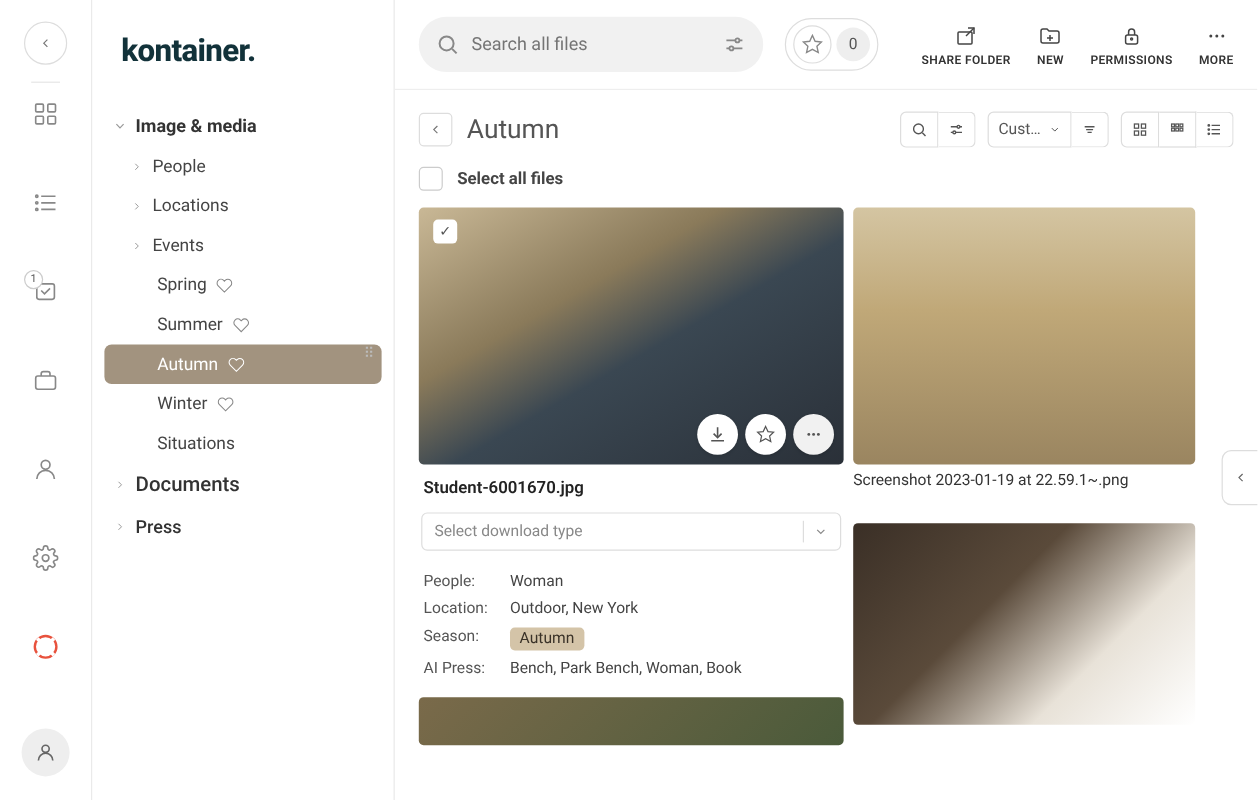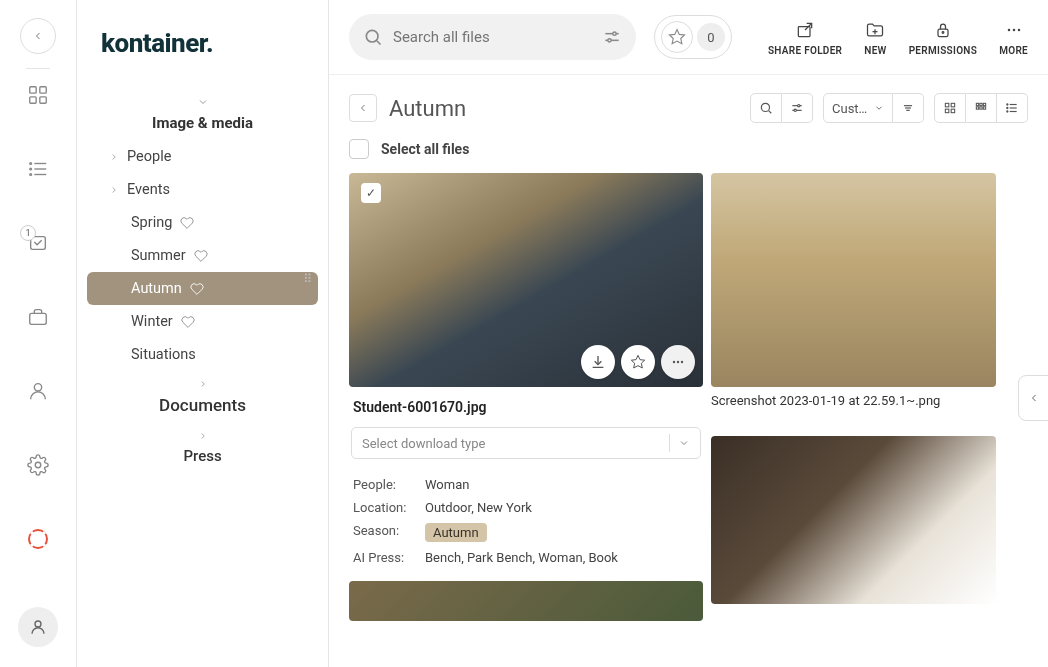--- a/index.html
+++ b/index.html
@@ -12,21 +12,21 @@
 .rail-icon { width: 24px; height: 24px; color: #888; display: flex; align-items: center; justify-content: center; cursor: pointer; position: relative; }
 .rail-spacer { flex: 1; }
 .rail-item { margin-bottom: 50px; }
 .badge { position: absolute; top: -6px; left: -6px; background: #fff; border: 1px solid #ccc; border-radius: 50%; width: 16px; height: 16px; font-size: 9px; display: flex; align-items: center; justify-content: center; color: #555; }
 .rail-help { color: #e8523d; }
 .rail-avatar { width: 40px; height: 40px; background: #eee; border-radius: 50%; display: flex; align-items: center; justify-content: center; color: #666; margin-bottom: 20px; cursor: pointer; }
 
 
 .sidebar { width: 252px; border-right: 1px solid #e5e5e5; padding: 20px 10px 20px 10px; background: #fff; }
 .logo { font-size: 26px; font-weight: 800; color: #12323a; padding: 8px 14px 30px 14px; letter-spacing: -0.5px; }
-.tree-root { padding: 8px 6px; font-weight: 700; color: #333; font-size: 15px; display: flex; align-items: center; gap: 6px; cursor: pointer; flex-direction: column; }
+.tree-root { padding: 8px 6px; font-weight: 700; color: #333; font-size: 15px; display: flex; align-items: center; gap: 6px; cursor: pointer; }
 .tree-item { padding: 8px 6px 8px 20px; color: #444; font-size: 14.5px; display: flex; align-items: center; gap: 6px; cursor: pointer; border-radius: 6px; }
 .tree-sub { padding: 8px 6px 8px 44px; color: #444; font-size: 14.5px; display: flex; align-items: center; gap: 6px; cursor: pointer; border-radius: 6px; }
 .tree-sub.active { background: #a2937f; color: #fff; }
 .tree-sub.active .heart { color: #fff; }
 .heart { color: #888; margin-left: 2px; }
 .chev { color: #999; width: 14px; display: inline-flex; justify-content: center; }
 .tree-item.bold, .tree-sub-parent { font-weight: 600; }
 .drag-handle { position: absolute; right: 6px; color: #bbb; font-size: 12px; }
 .tree-row-wrap { position: relative; }
 
@@ -169,20 +169,28 @@
     </span>
     <span>Image &amp; media</span>
   </div>
   <div class="tree-item">
     <span class="chev">
         <svg width="10" height="10" viewBox="0 0 24 24" fill="none" stroke="currentColor" stroke-width="2">
           <polyline points="9 18 15 12 9 6"></polyline>
         </svg>
       </span>
     <span>People</span>
+  </div>
+  <div class="tree-item">
+    <span class="chev">
+        <svg width="10" height="10" viewBox="0 0 24 24" fill="none" stroke="currentColor" stroke-width="2">
+          <polyline points="9 18 15 12 9 6"></polyline>
+        </svg>
+      </span>
+    <span>Locations</span>
   </div>
   <div class="tree-item">
     <span class="chev">
         <svg width="10" height="10" viewBox="0 0 24 24" fill="none" stroke="currentColor" stroke-width="2">
           <polyline points="9 18 15 12 9 6"></polyline>
         </svg>
       </span>
     <span>Events</span>
   </div>
   <div class="tree-sub">

